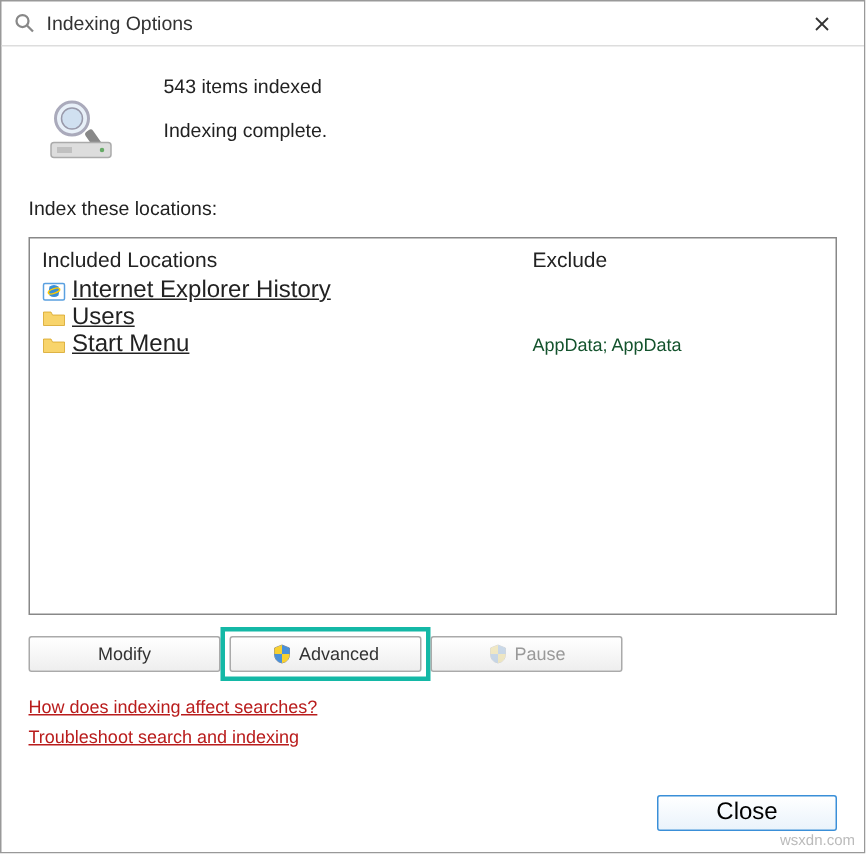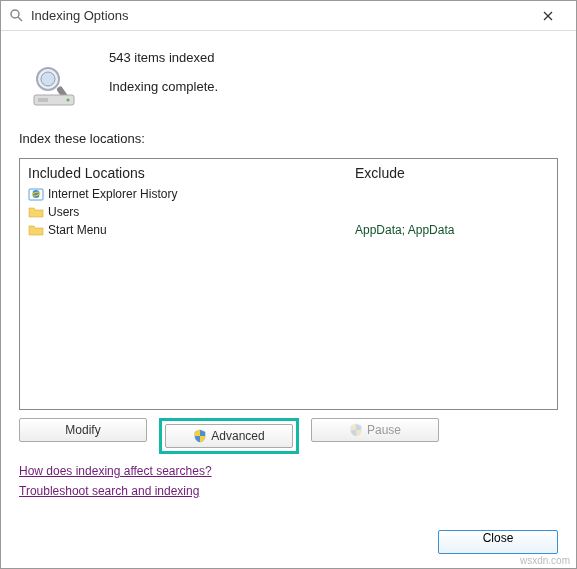--- a/index.html
+++ b/index.html
@@ -102,44 +102,44 @@
     .col-header {
       font-size: 14px;
       color: #222;
       margin-bottom: 4px;
     }
     .loc-item {
       display: flex;
       align-items: center;
       gap: 4px;
       height: 18px;
-      font-size: 12px;
+      font-size: 16px;
       color: #222;
+      text-decoration: underline;
     }
     .folder-icon {
       width: 16px;
       height: 14px;
       display: inline-flex;
       align-items: center;
       justify-content: center;
     }
     .exclude-item {
       font-size: 12px;
       color: #14532d;
       height: 18px;
       line-height: 18px;
     }
     .exclude-spacer {
       height: 36px;
     }
     .button-row {
       display: flex;
-      gap: 12px;
       margin-top: 8px;
-      align-items: flex-start;
+      align-items: center;
     }
     .btn {
       height: 24px;
       border: 1px solid #aaa;
       background: linear-gradient(#fff, #eee);
       font-size: 12px;
       color: #333;
       display: flex;
       align-items: center;
       justify-content: center;
@@ -168,40 +168,41 @@
     .shield-icon {
       width: 14px;
       height: 14px;
       display: inline-flex;
     }
     .links {
       margin-top: 10px;
     }
     .link {
       font-size: 12px;
-      color: #701a75;
+      color: #b91c1c;
       text-decoration: underline;
       cursor: pointer;
       display: block;
       margin-bottom: 6px;
     }
     .footer {
       position: absolute;
       bottom: 14px;
       right: 18px;
     }
     .btn-close {
       width: 120px;
       height: 24px;
       border: 1px solid #3a8fd8;
       background: linear-gradient(#fff, #eaf3fb);
-      font-size: 12px;
+      font-size: 16px;
       border-radius: 2px;
       cursor: pointer;
       display: flex;
+      align-items: center;
       justify-content: center;
       margin-left: 44px;
     }
     .watermark {
       position: absolute;
       bottom: 2px;
       right: 6px;
       font-size: 10px;
       color: #bbb;
     }

